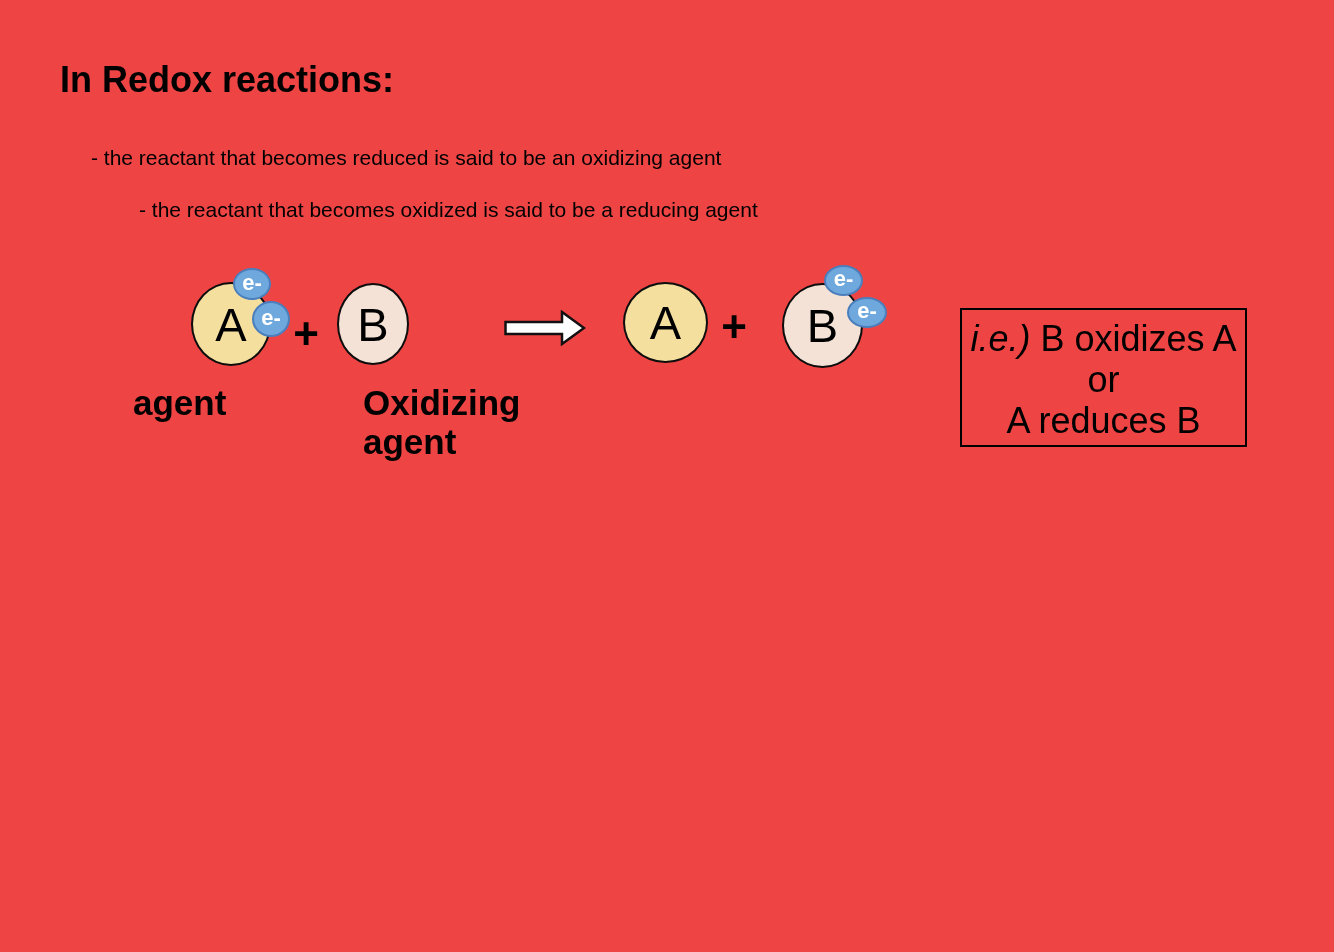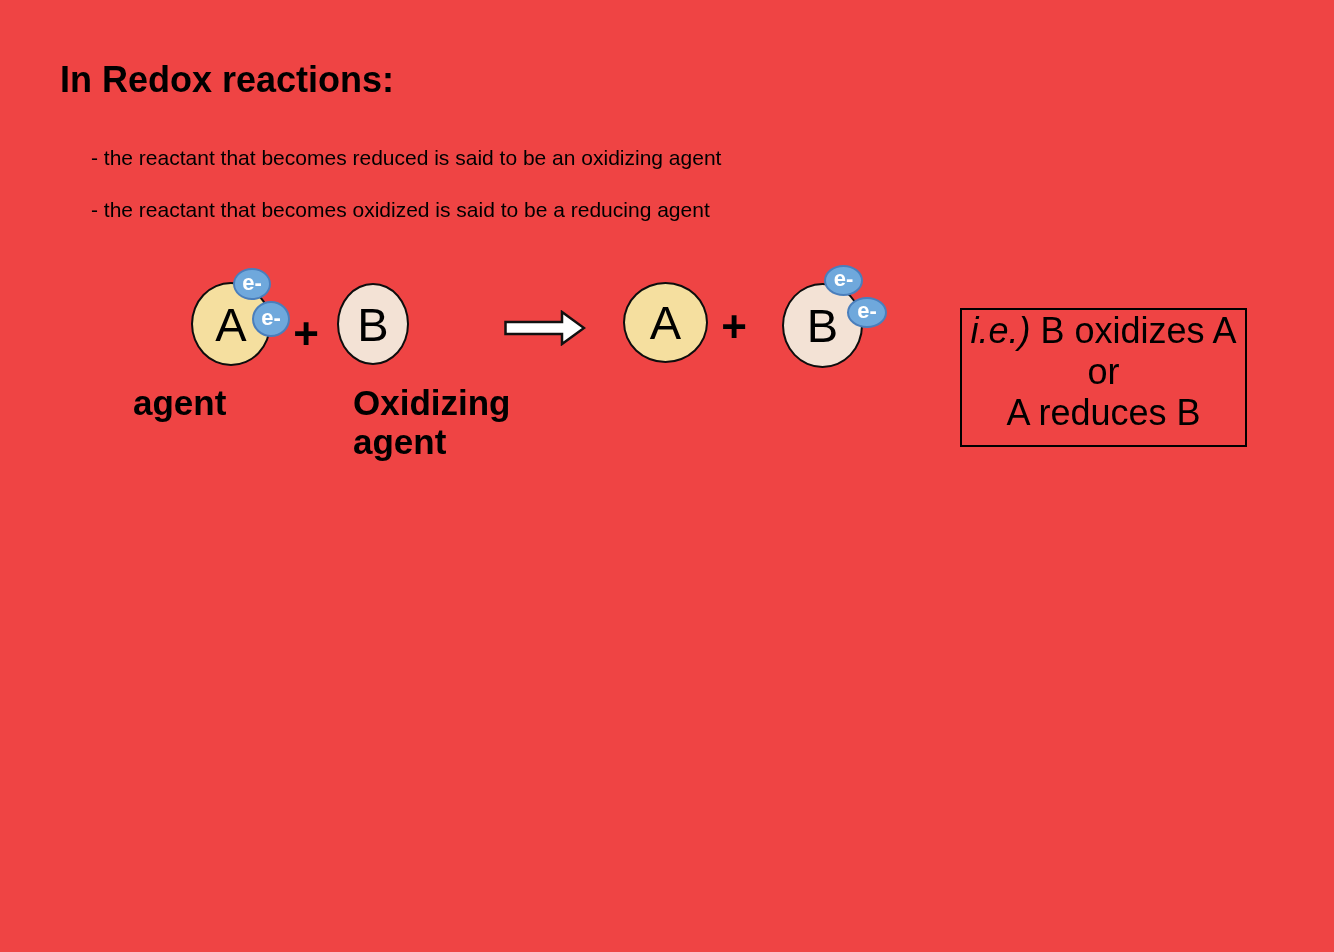--- a/index.html
+++ b/index.html
@@ -26,21 +26,21 @@
     white-space: nowrap;
   }
   .bullet {
     position: absolute;
     left: 91px;
     font-size: 21px;
     line-height: 1.15;
     white-space: nowrap;
   }
   #bullet-1 { top: 146px; }
-  #bullet-2 { top: 198px; }
+  #bullet-2 { top: 198px; margin-left: 48px; }
 
   .circle {
     position: absolute;
     box-sizing: border-box;
     border: 2.5px solid #0d0d0d;
     border-radius: 50%;
     display: flex;
     align-items: center;
     justify-content: center;
     font-size: 47px;
@@ -84,39 +84,40 @@
   #plus-right { left: 717px; top: 305px; }
 
   .agent-label {
     position: absolute;
     font-size: 35px;
     font-weight: bold;
     line-height: 39px;
     white-space: nowrap;
   }
   #label-reducing  { left: 133px; top: 383px; }
-  #label-oxidizing { left: 353px; top: 383px; }
+  #label-oxidizing { left: 363px; top: 383px; }
 
   #reaction-arrow {
     position: absolute;
     left: 504px;
     top: 310px;
   }
 
   #note-box {
     position: absolute;
     left: 960px;
     top: 308px;
     width: 287px;
     height: 139px;
     box-sizing: border-box;
     border: 2.5px solid #000000;
     text-align: center;
     font-size: 36px;
     line-height: 41px;
+    padding-top: 8px;
   }
   #note-box .italic { font-style: italic; }
 </style>
 </head>
 <body>
 
 <div id="canvas">
 
   <div id="title">In Redox reactions:</div>
 

